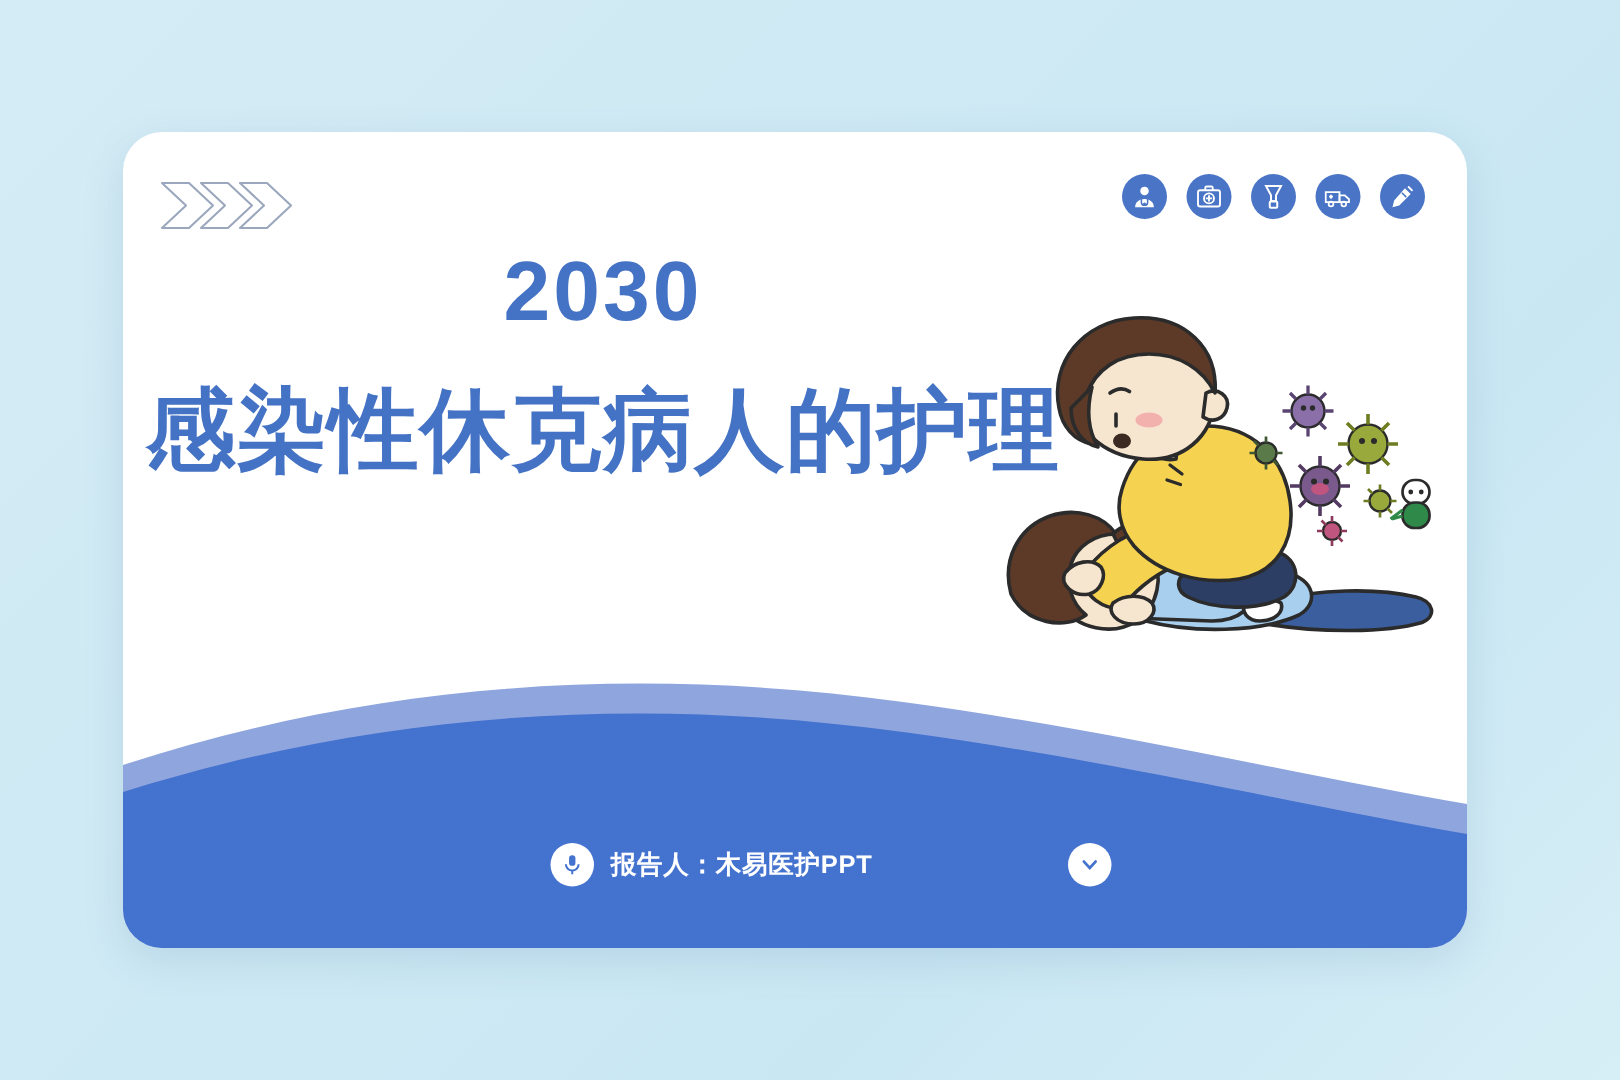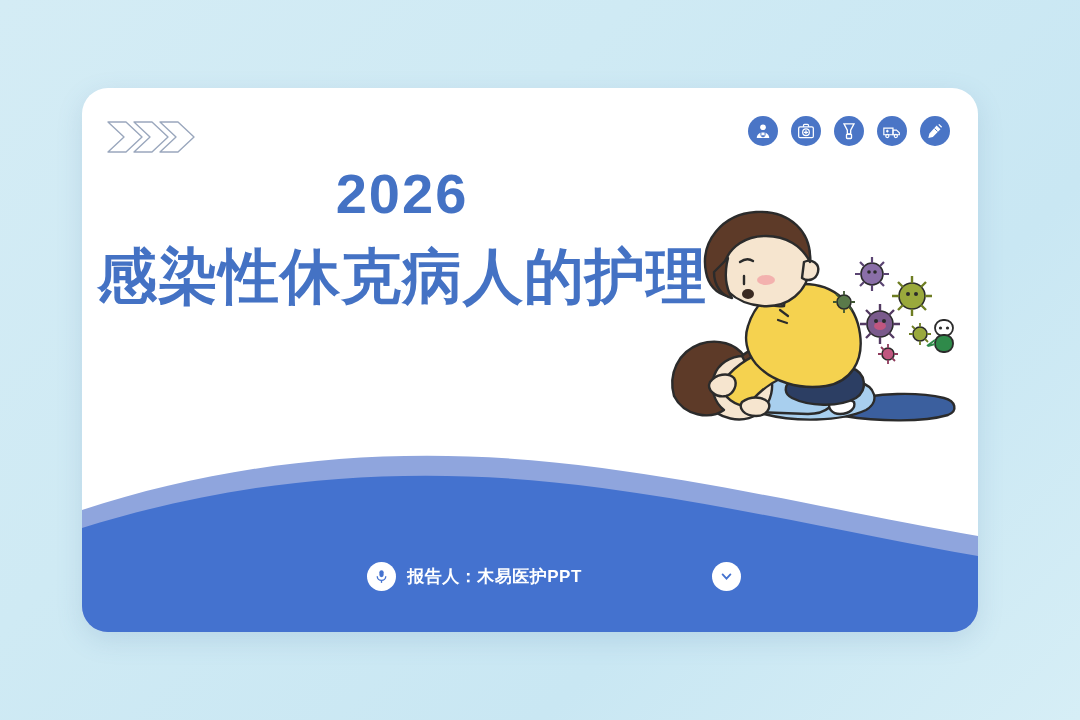--- a/index.html
+++ b/index.html
@@ -67,21 +67,21 @@
     text-align: center;
   }
   #year-label {
     font-size: 56px;
     font-weight: bold;
     color: #4472c4;
     letter-spacing: 2px;
     line-height: 1;
   }
   #page-title {
-    margin-top: 22px;
+    margin-top: 32px;
     font-size: 60px;
     font-weight: bold;
     color: #4472c4;
     letter-spacing: 1px;
     line-height: 1.1;
     white-space: nowrap;
   }
 
   
   #illustration {
@@ -192,21 +192,21 @@
       <svg width="20" height="20" viewBox="0 0 24 24" fill="none" stroke="#ffffff" stroke-width="1.5">
         <path d="M16.5 4 L20 7.5"></path>
         <path d="M14 6.5 L17.5 10 L9 18.5 L5 19.5 L6 15.5 Z" fill="#ffffff" stroke="#ffffff"></path>
         <path d="M11.5 9 L15 12.5" stroke="#4a75c6" stroke-width="1.2"></path>
       </svg>
     </div>
 
   </div>
 
   <div id="title-block">
-    <div id="year-label">2026</div>
+    <div id="year-label">2030</div>
     <div id="page-title">感染性休克病人的护理</div>
   </div>
 
   <div id="illustration">
     <svg width="330" height="250" viewBox="0 0 330 250">
       <g stroke="#2b2b2b" stroke-width="2.4" stroke-linejoin="round" stroke-linecap="round">
 
         <path d="M196 196 C235 186 275 186 300 192 C312 195 314 205 304 209 C280 216 236 216 200 210 Z" fill="#3b5f9e"></path>
 
         <path d="M118 188 C150 172 186 170 214 176 C232 180 236 196 222 204

